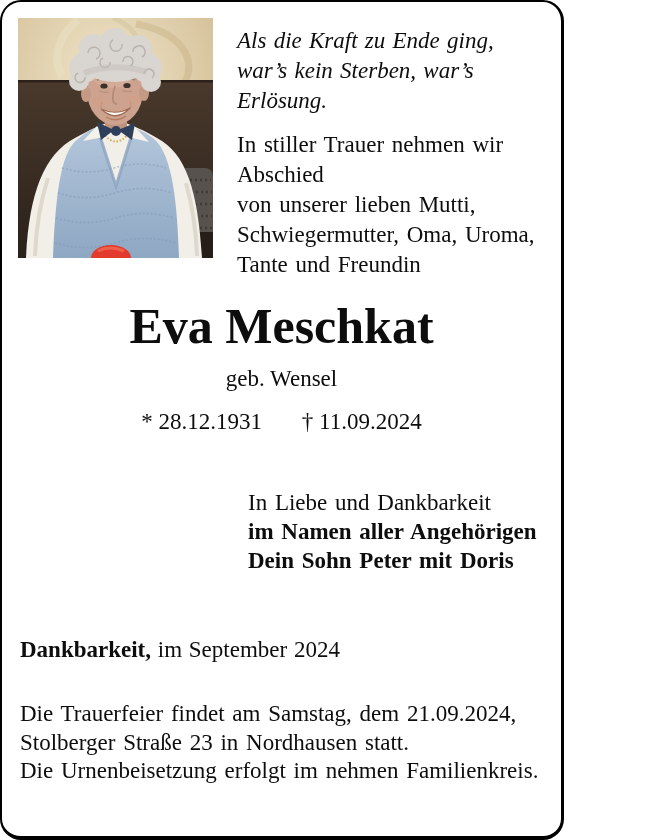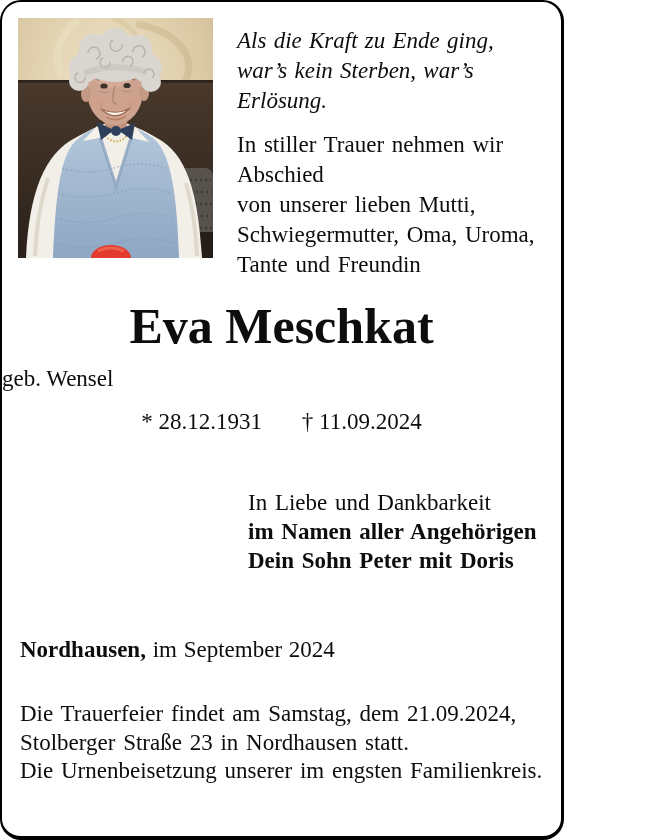--- a/index.html
+++ b/index.html
@@ -33,21 +33,21 @@
   .intro{
     position:absolute;left:235px;top:116px;
     line-height:30px;word-spacing:2px;margin-top:12px;
   }
   .name{
     position:absolute;left:0;top:281px;width:100%;
     text-align:center;font-size:50px;font-weight:bold;line-height:68px;margin-top:9px;
   }
   .maiden{
     position:absolute;left:0;top:364px;width:100%;
-    line-height:26px;
+    text-align:center;line-height:26px;
   }
   .dates{
     position:absolute;left:0;top:406px;width:100%;
     text-align:center;line-height:28px;
   }
   .dates .death{margin-left:34px;}
   .mourners{
     position:absolute;left:235px;top:486px;
     line-height:29px;word-spacing:2px;margin-left:11px;
   }
@@ -179,23 +179,23 @@
     <span class="death">† 11.09.2024</span>
   </div>
 
   <div class="mourners">
     <div>In Liebe und Dankbarkeit</div>
     <div class="bold">im Namen aller Angehörigen</div>
     <div class="bold">Dein Sohn Peter mit Doris</div>
   </div>
 
   <div class="dateline">
-    <span class="place">Nordhausen,</span>
+    <span class="place">Dankbarkeit,</span>
     <span>im September 2024</span>
   </div>
 
   <div class="funeral">
     <div>Die Trauerfeier findet am Samstag, dem 21.09.2024,</div>
     <div>Stolberger Straße 23 in Nordhausen statt.</div>
-    <div>Die Urnenbeisetzung unserer im engsten Familienkreis.</div>
+    <div>Die Urnenbeisetzung erfolgt im nehmen Familienkreis.</div>
   </div>
 
 </div>
 
 </body></html>

